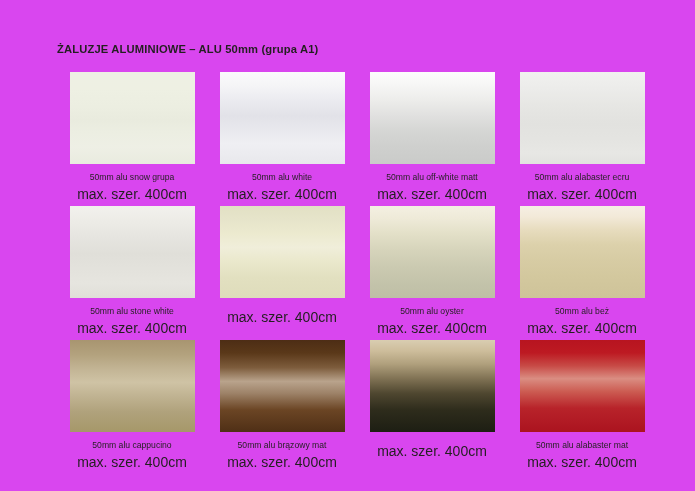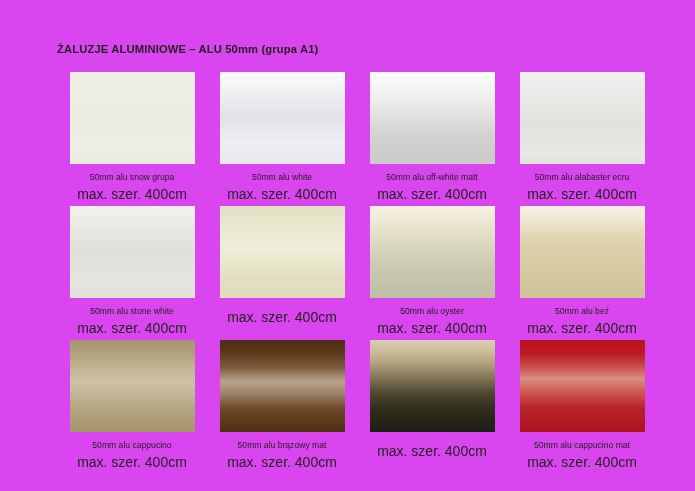--- a/index.html
+++ b/index.html
@@ -162,19 +162,19 @@
     <div class="swatch-cell">
       <div class="swatch-chip" style="background: linear-gradient(to bottom, #d9cdb1 0%, #cdbd9b 12%, #b0a07d 26%, #807254 42%, #4f4730 58%, #2e2c1c 76%, #1d1e13 100%);"></div>
       <div class="swatch-caption">
         <span class="swatch-width">max. szer. 400cm</span>
       </div>
     </div>
 
     <div class="swatch-cell">
       <div class="swatch-chip" style="background: linear-gradient(to bottom, #b81420 0%, #bd1a22 14%, #c74a46 28%, #da8d82 42%, #cc5c52 56%, #b8232a 74%, #ab131f 100%);"></div>
       <div class="swatch-caption">
-        <span class="swatch-name">50mm alu cappucino mat</span>
+        <span class="swatch-name">50mm alu alabaster mat</span>
         <span class="swatch-width">max. szer. 400cm</span>
       </div>
     </div>
 
   </div>
 </div>
 
 </body></html>

